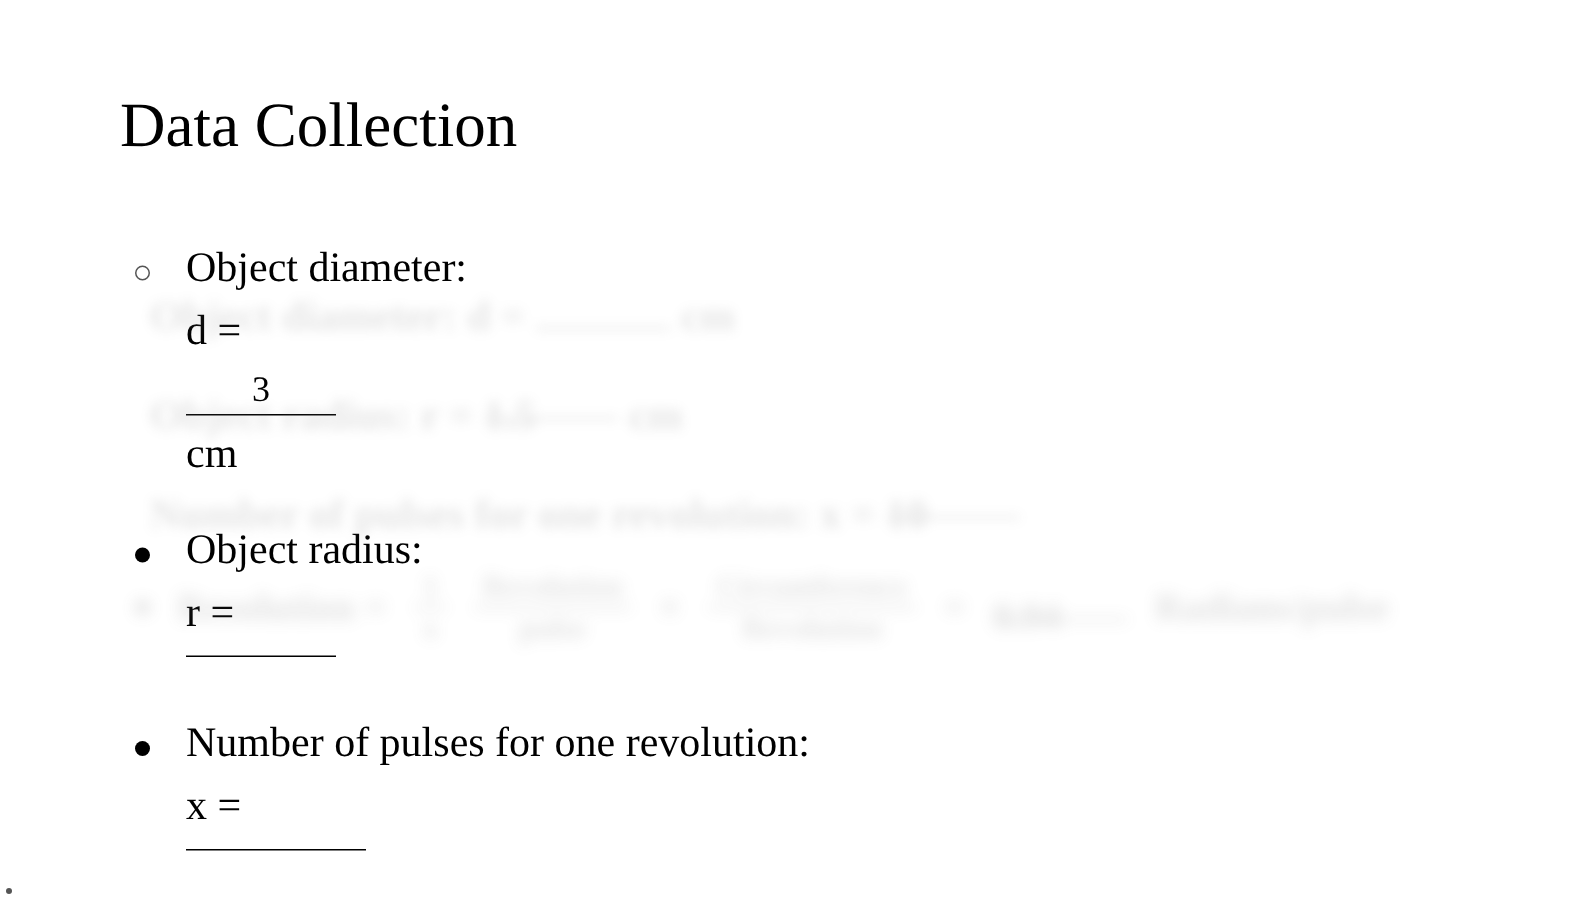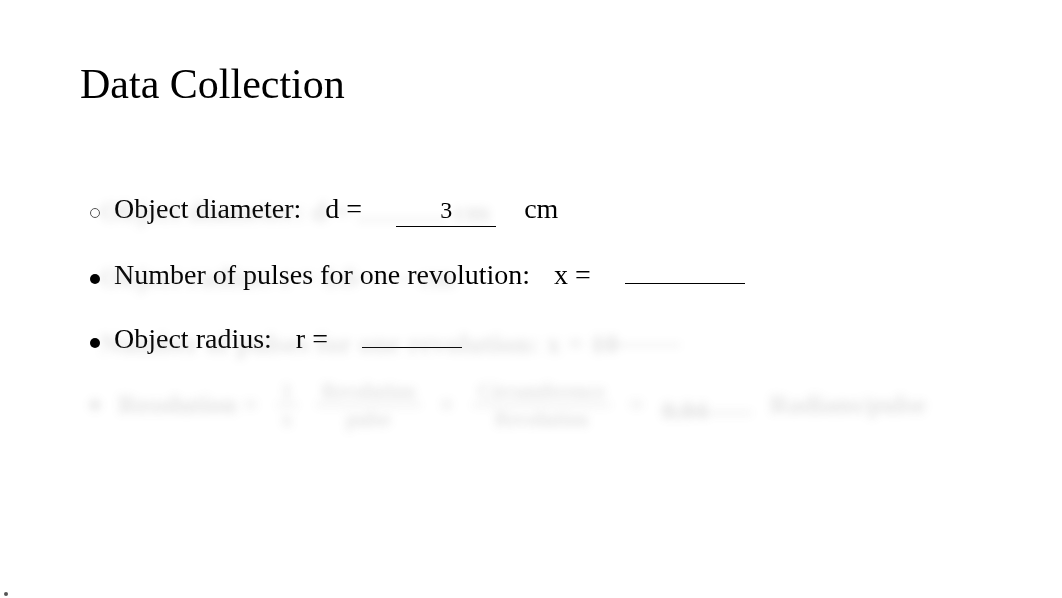--- a/index.html
+++ b/index.html
@@ -21,21 +21,21 @@
     .slide {
       width: 100%;
       height: 100%;
       padding: 60px 80px 40px 80px;
       position: relative;
     }
     
     .title {
       font-size: 42px;
       font-weight: normal;
-      margin-bottom: 85px;
+      margin-bottom: 55px;
       color: #000;
     }
     
     .bullet-list {
       list-style: none;
       padding-left: 10px;
     }
     
     .bullet-item {
       display: flex;
@@ -61,21 +61,22 @@
     
     .bullet-marker.filled-circle {
       background: #000;
       border-radius: 50%;
     }
     
     .item-content {
       display: flex;
       align-items: baseline;
       flex-wrap: wrap;
-      gap: 24px;
+      gap: 10px;
+      flex-direction: column;
     }
     
     .label-text {
       white-space: nowrap;
     }
     
     .blank-line {
       display: inline-block;
       border-bottom: 1px solid #000;
       min-width: 100px;
@@ -223,33 +224,33 @@
         <span class="label-text">Object diameter:</span>
         <span class="label-text">d =</span>
         <span class="blank-line">3</span>
         <span class="unit">cm</span>
       </span>
     </li>
 
     <li class="bullet-item">
       <span class="bullet-marker filled-circle"></span>
       <span class="item-content">
+        <span class="label-text">Object radius:</span>
+        <span class="label-text">r =</span>
+        <span class="blank-line"></span>
+        <span class="unit"></span>
+      </span>
+    </li>
+
+    <li class="bullet-item">
+      <span class="bullet-marker filled-circle"></span>
+      <span class="item-content">
         <span class="label-text">Number of pulses for one revolution:</span>
         <span class="label-text">x =</span>
         <span class="blank-line wide"></span>
-        <span class="unit"></span>
-      </span>
-    </li>
-
-    <li class="bullet-item">
-      <span class="bullet-marker filled-circle"></span>
-      <span class="item-content">
-        <span class="label-text">Object radius:</span>
-        <span class="label-text">r =</span>
-        <span class="blank-line"></span>
         <span class="unit"></span>
       </span>
     </li>
 
   </ul>
 
   <div class="resolution-blur">
     <span class="res-bullet"></span>
     <span>Resolution =</span>
     <span class="frac">

